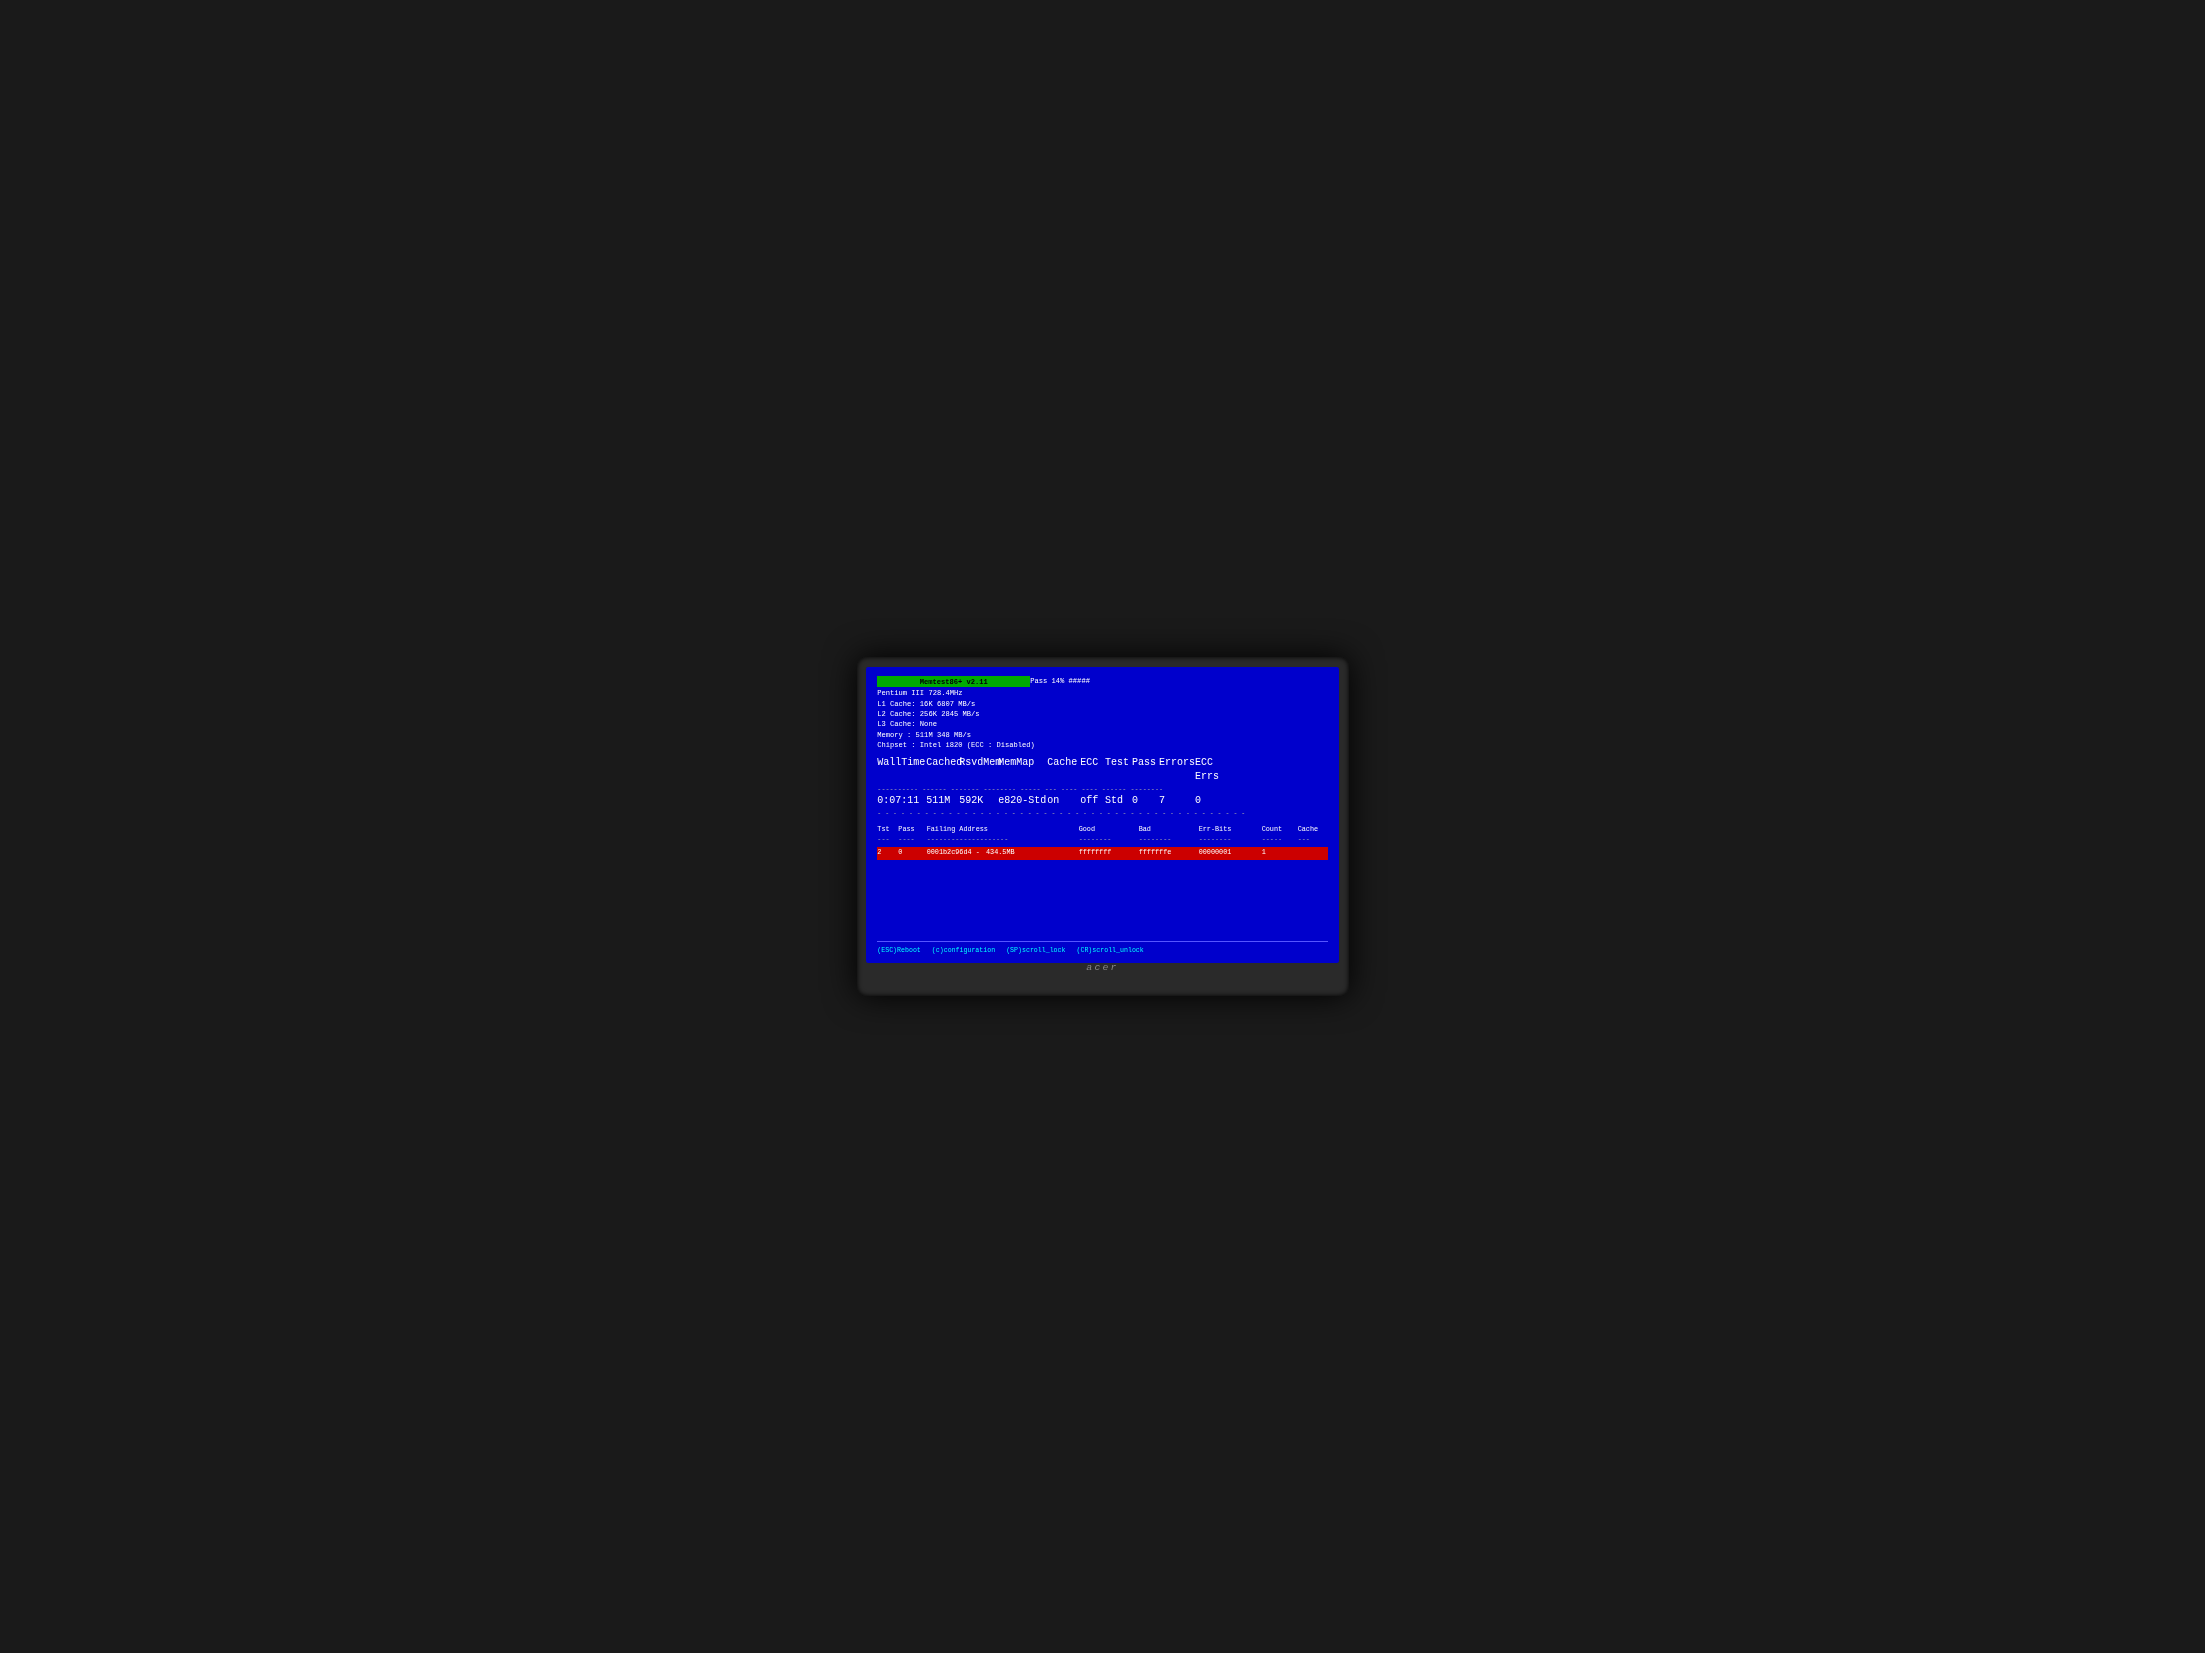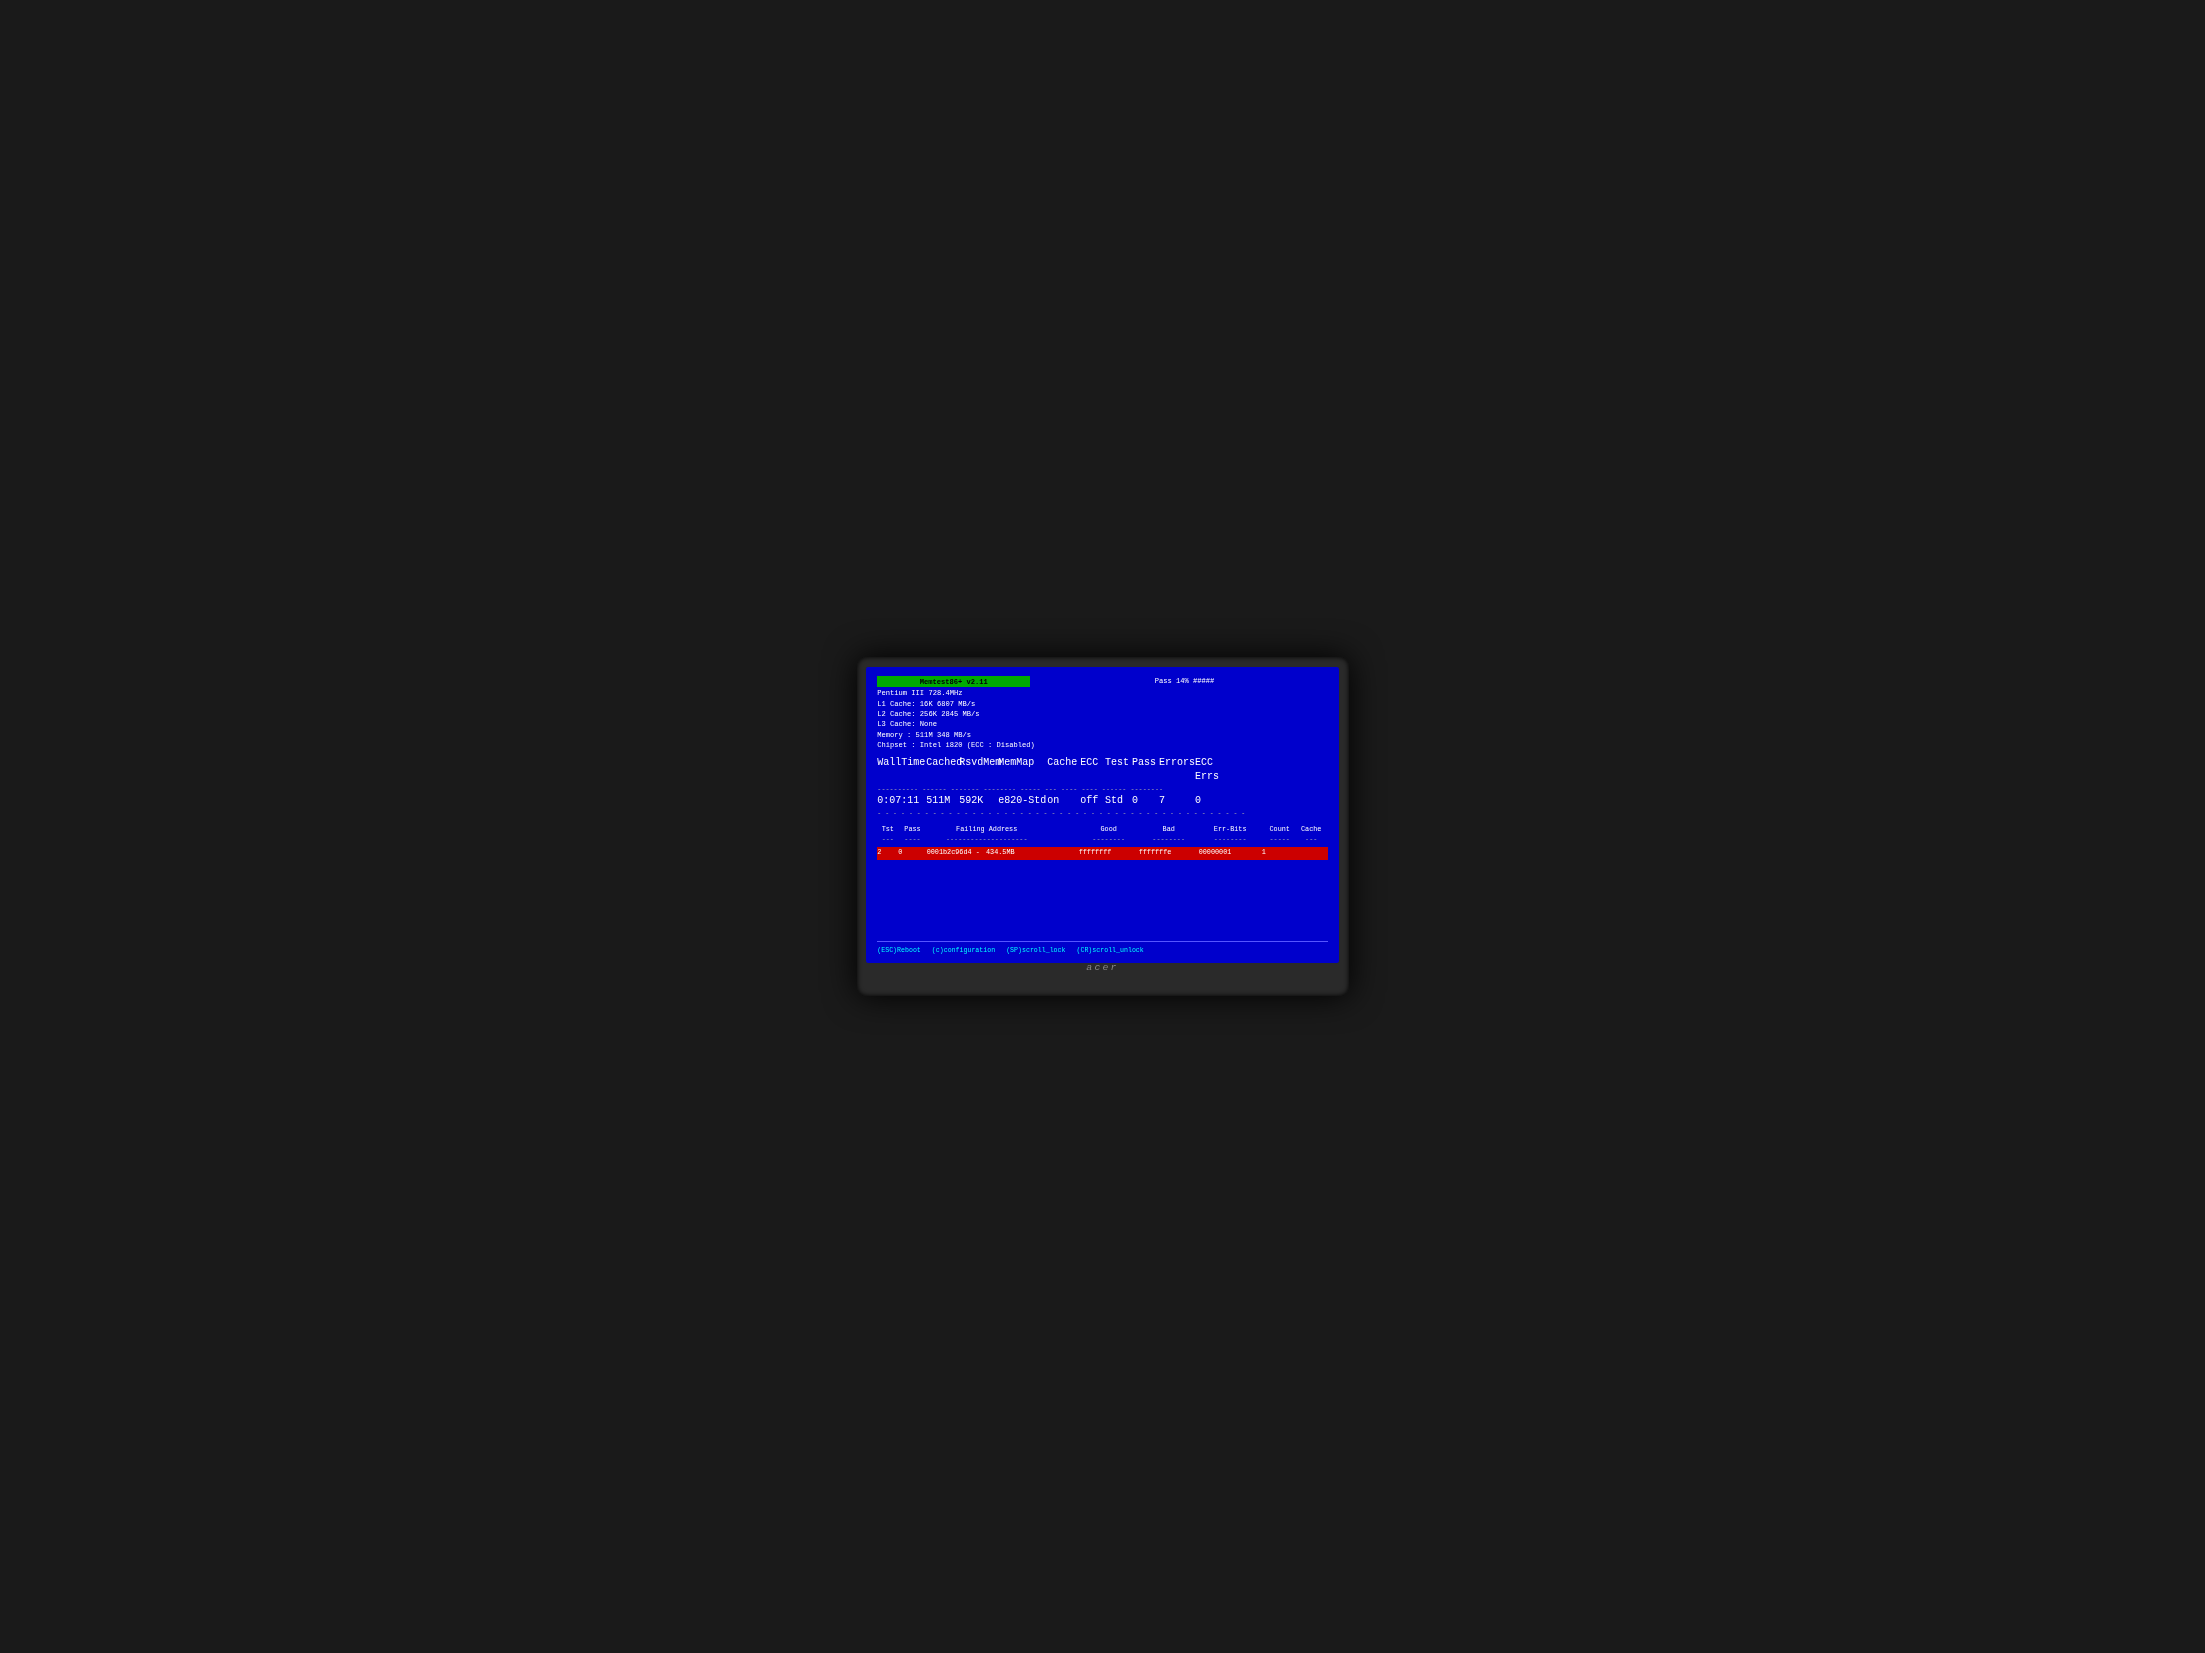--- a/index.html
+++ b/index.html
@@ -57,23 +57,21 @@
     .title-box {
       background: #00aa00;
       color: #000000;
       font-weight: bold;
       padding: 0.5px 4.4px;
       min-width: 153px;
       text-align: center;
     }
     .header-right {
       color: #ffffff;
-      padding-left: 11px;
       flex: 1;
-      text-align: center;
     }
     .info-grid {
       display: flex;
       gap: 12px;
       align-items: center;
     }
     .info-left {
       min-width: 153px;
       color: #ffffff;
     }
@@ -110,21 +108,21 @@
     .col-eccerrs  { width: 38px; }
     
     .error-section {
       margin-top: 5.5px;
     }
     .error-header-row, .error-data-row {
       display: flex;
       font-family: 'Courier New', Courier, monospace;
       font-size: 6.8px;
     }
-    .error-header-row { color: #ffffff; text-align: center; }
+    .error-header-row { color: #ffffff; }
     .ecol-tst    { width: 21px; }
     .ecol-pass   { width: 28.4px; }
     .ecol-addr   { width: 120px; }
     .ecol-good   { width: 60px; margin-left: 32px; }
     .ecol-bad    { width: 60px; }
     .ecol-errbits{ width: 63px; }
     .ecol-count  { width: 36px; }
     .ecol-chan   { width: 27px; }
     .error-row-highlight {
       background: #cc0000;

